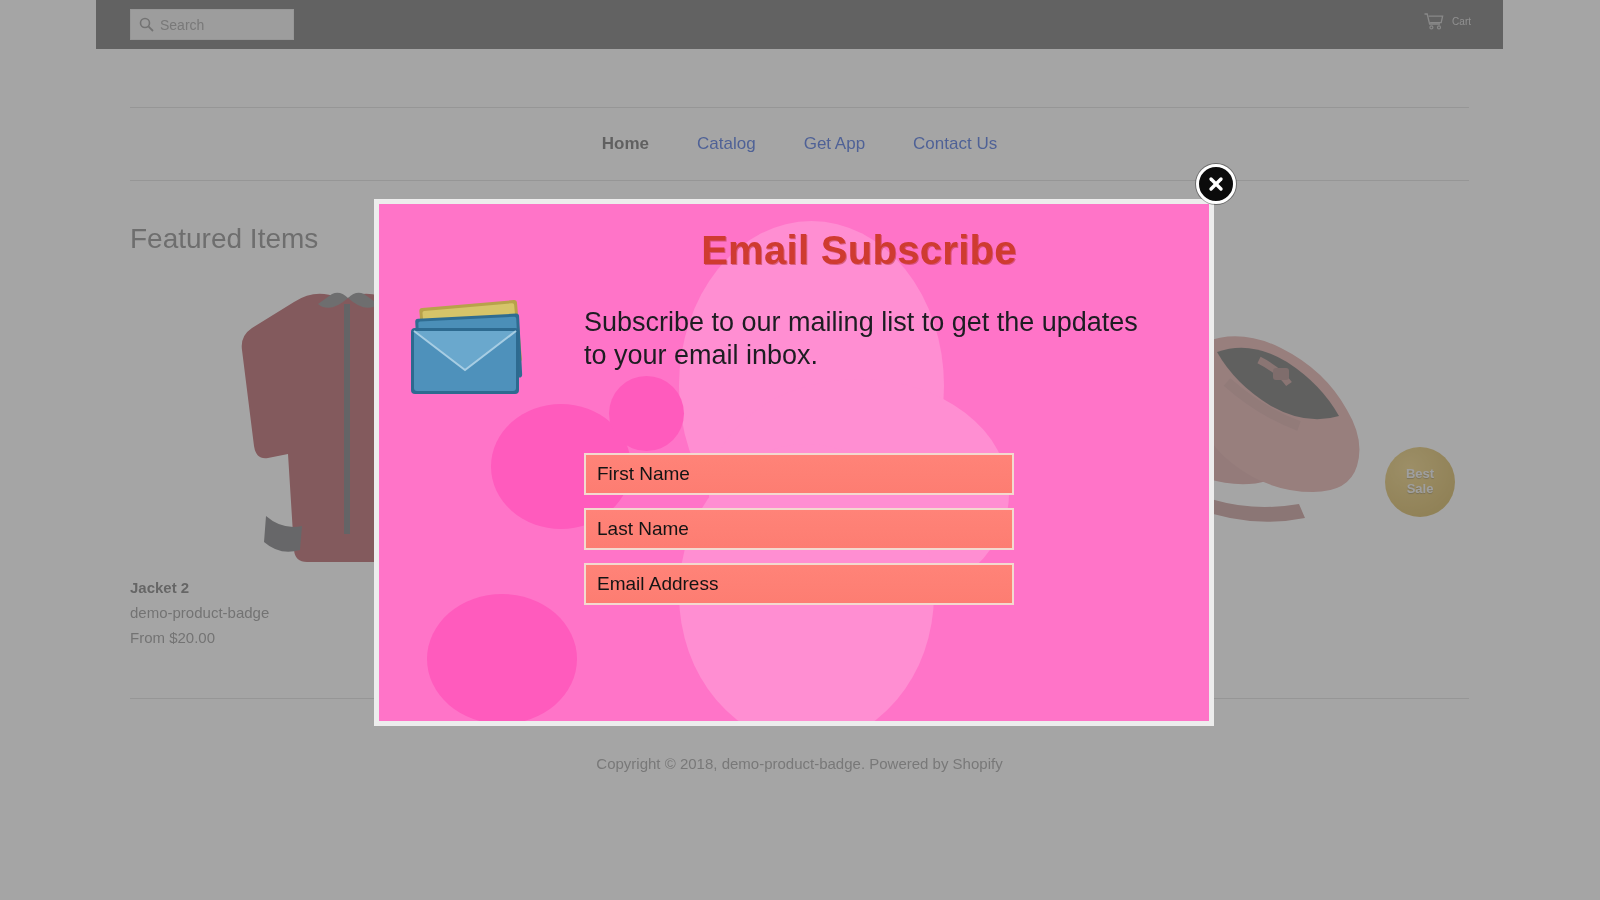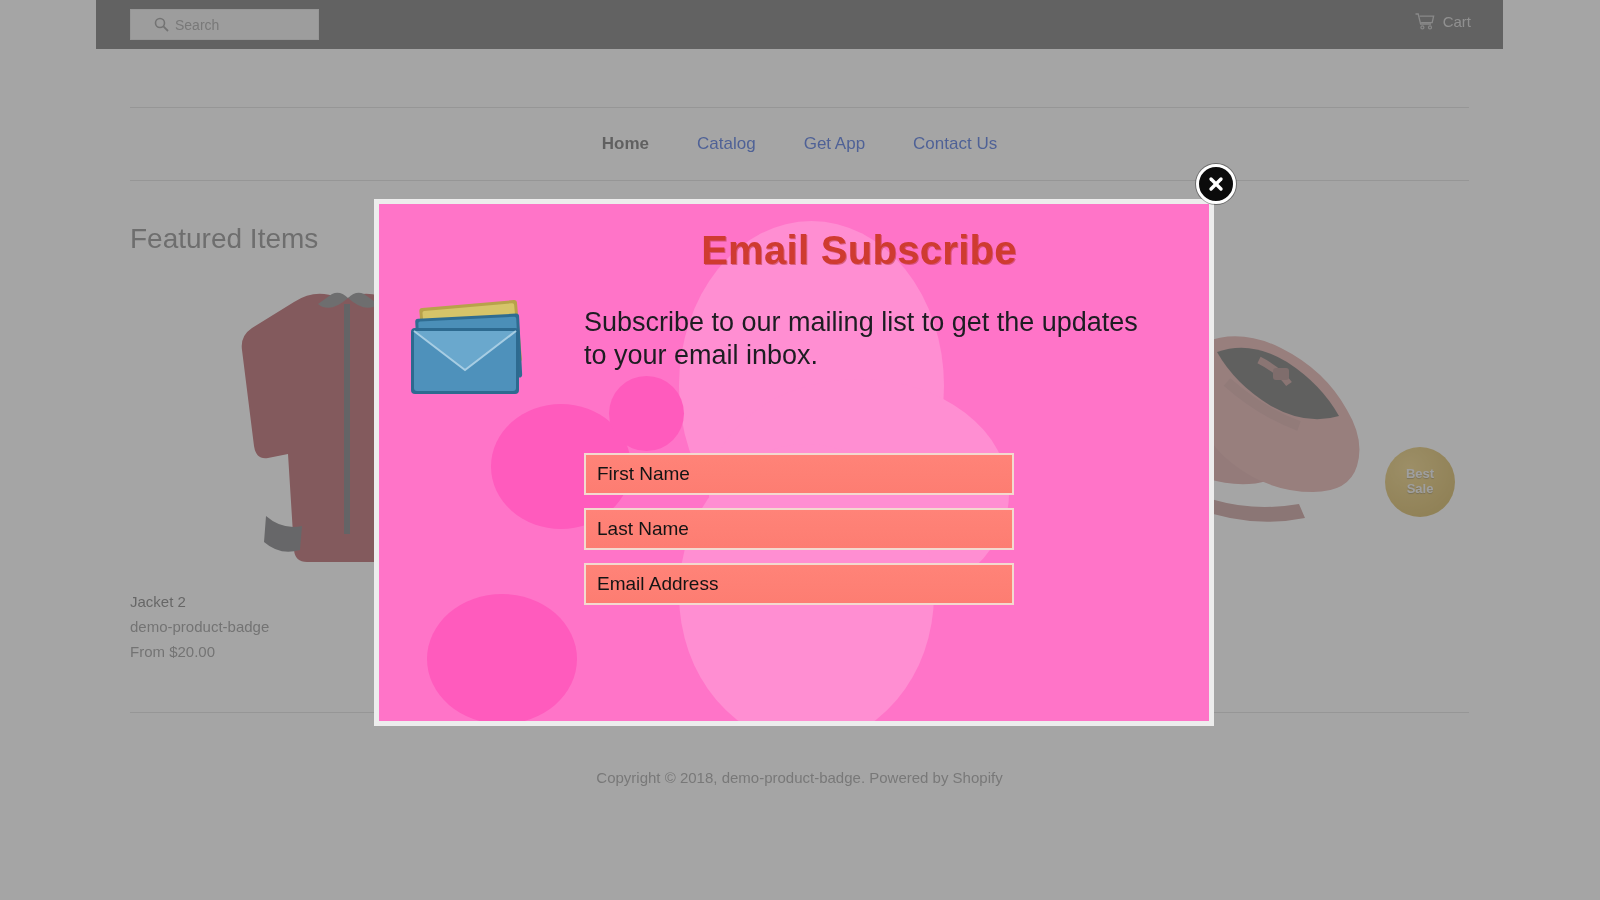--- a/index.html
+++ b/index.html
@@ -18,39 +18,39 @@
     background: #ffffff;
   }
 
   .topbar {
     position: absolute; left: 96px; top: 0; width: 1407px; height: 49px;
     background: #4f4f4f;
     display: flex; align-items: center;
   }
   .search-wrap {
     position: absolute; left: 34px; top: 9px;
-    width: 189px; height: 31px;
+    width: 164px; height: 31px;
     background: #e9e9e9;
     border: 1px solid #dadada;
     display: flex; align-items: center;
-    padding: 0 23px;
+    padding: 0 8px;
   }
   .search-icon { width: 15px; height: 15px; position: relative; flex: 0 0 auto; margin-right: 6px; }
   .search-icon svg { display: block; }
   .search-input {
     border: none; outline: none; background: transparent;
     font-family: "Liberation Sans", sans-serif;
     font-size: 14px; color: #6b6b6b; width: 120px;
   }
   .search-input::placeholder { color: #8b8b8b; }
 
   .cart-link {
     position: absolute; right: 32px; top: 13px;
     display: flex; align-items: center; gap: 8px;
-    color: #c9c9c9; font-size: 15px; cursor: pointer;
+    color: #c9c9c9; font-size: 10px; cursor: pointer;
   }
   .cart-icon { width: 20px; height: 17px; }
 
   .content {
     position: absolute; left: 96px; top: 49px; width: 1407px; bottom: 0;
     background: #ffffff;
   }
 
   .rule { height: 1px; background: #d8d8d8; margin: 0 34px; }
   .nav-rule-top { margin-top: 58px; }
@@ -72,21 +72,21 @@
 
   .products {
     display: flex; padding: 20px 34px 0 34px; gap: 8px;
   }
   .product { width: 33.33%; }
   .product-img {
     height: 300px; position: relative;
     display: flex; align-items: center; justify-content: center;
     overflow: hidden;
   }
-  .product-title { font-size: 15px; font-weight: normal; color: #5b5b5b; margin-top: 18px; }
+  .product-title { font-size: 15px; font-weight: bold; color: #5b5b5b; margin-top: 4px; }
   .product-vendor { font-size: 15px; color: #7d7d7d; margin-top: 8px; }
   .product-price { font-size: 15px; color: #7d7d7d; margin-top: 8px; }
 
   .badge-bestsale {
     position: absolute; right: 14px; bottom: 58px;
     width: 70px; height: 70px; border-radius: 50%;
     background: radial-gradient(circle at 35% 30%, #e8c45c, #c9a233 75%);
     display: flex; flex-direction: column; align-items: center; justify-content: center;
     color: #efefef; font-size: 13px; line-height: 1.15; font-weight: bold;
     text-shadow: 0 1px 1px rgba(0,0,0,.35);

